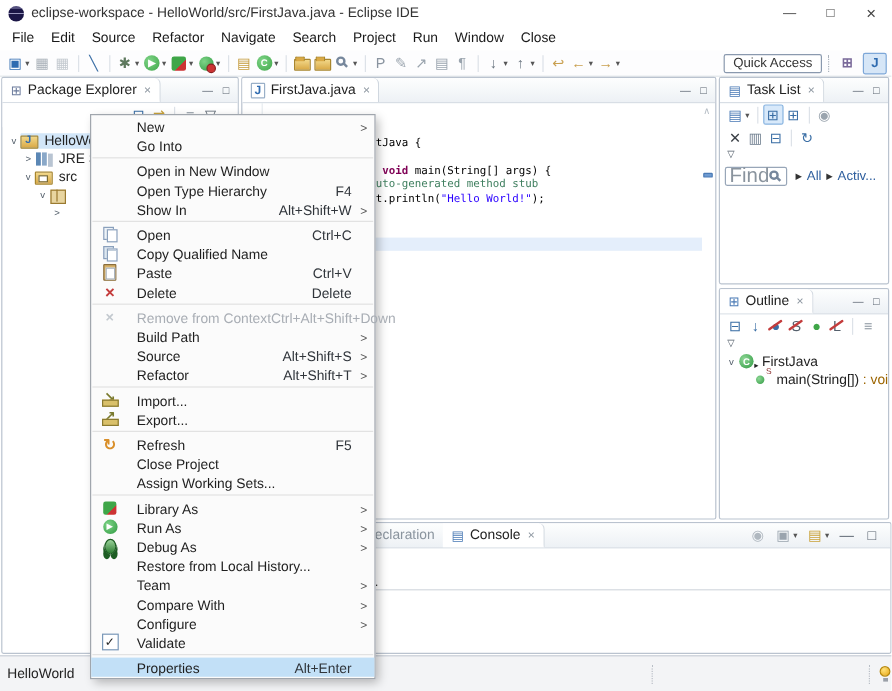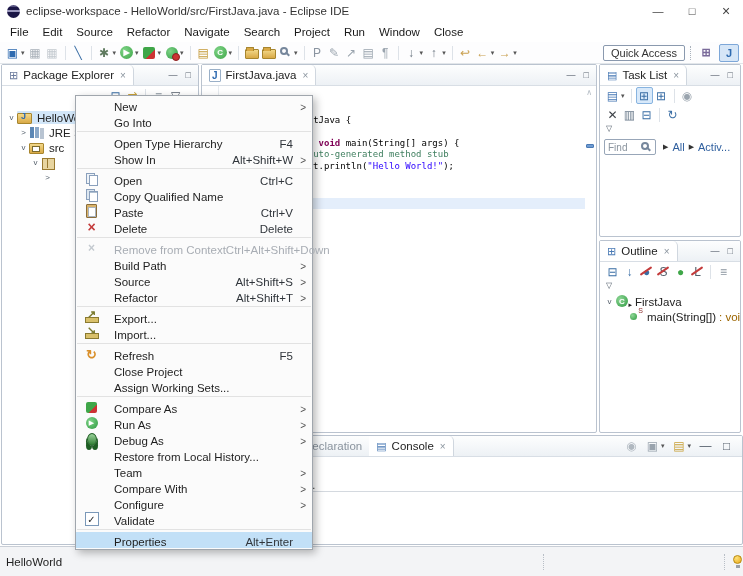--- a/index.html
+++ b/index.html
@@ -76,21 +76,21 @@
   .gutter-line{position:absolute;width:1px;background:#e7ebef}
   .ov-marker{position:absolute;width:8px;height:4px;background:#6f9bd1;border:1px solid #4a7ab5;border-radius:1px}
   .sb-arrow{position:absolute;color:#b4bcc4;font-size:8px}
 
   
   .tl-row{display:flex;align-items:center;height:19px;padding-left:4px}
   .icon-active{background:#d8e9fa;border:1px solid #88b4e0;border-radius:2px}
   .slash::after{content:"";position:absolute;left:1px;top:7px;width:14px;height:2px;background:#c43c3c;transform:rotate(-35deg);border-radius:1px}
   .chev{font-size:8px;color:#55606c;padding-left:6px}
   .find-box{display:flex;align-items:center;border:1px solid #98a6b8;border-radius:2px;background:#fff;height:16px;width:52px;padding:0 3px;margin-left:4px}
-  .find-text{color:#8a949e;font-size:10px;flex:1}
+  .find-text{color:#8a949e;font-size:17px;flex:1}
   .links{display:flex;align-items:center;gap:4px;margin-left:7px}
   .tri{font-size:7px;color:#333}
   .link{color:#2f5f9e;font-size:11px}
 
   
   .console-msg-wrap{position:absolute;left:0;top:22px;width:100%;height:14px;overflow:hidden}
   .console-msg{position:absolute;left:-56px;top:0;white-space:nowrap;font-size:11px;color:#333}
   .console-rule{position:absolute;left:0;top:34px;width:100%;border-top:1px solid #d4d9df}
 
   
@@ -538,20 +538,25 @@
       <span class="msc"></span>
       <span class="marrow">&gt;</span>
     </div>
     <div class="mrow">
       <span class="mlabel">Go Into</span>
       <span class="msc"></span>
       <span class="marrow"></span>
     </div>
     <div class="msep"></div>
     <div class="mrow">
+      <span class="mlabel">Open in New Window</span>
+      <span class="msc"></span>
+      <span class="marrow"></span>
+    </div>
+    <div class="mrow">
       <span class="mlabel">Open Type Hierarchy</span>
       <span class="msc">F4</span>
       <span class="marrow"></span>
     </div>
     <div class="mrow">
       <span class="mlabel">Show In</span>
       <span class="msc">Alt+Shift+W</span>
       <span class="marrow">&gt;</span>
     </div>
     <div class="msep"></div>
@@ -596,28 +601,28 @@
       <span class="msc">Alt+Shift+S</span>
       <span class="marrow">&gt;</span>
     </div>
     <div class="mrow">
       <span class="mlabel">Refactor</span>
       <span class="msc">Alt+Shift+T</span>
       <span class="marrow">&gt;</span>
     </div>
     <div class="msep"></div>
     <div class="mrow">
+      <span class="mic mic-import"></span>
+      <span class="mlabel">Import...</span>
+      <span class="msc"></span>
+      <span class="marrow"></span>
+    </div>
+    <div class="mrow">
       <span class="mic mic-export"></span>
       <span class="mlabel">Export...</span>
-      <span class="msc"></span>
-      <span class="marrow"></span>
-    </div>
-    <div class="mrow">
-      <span class="mic mic-import"></span>
-      <span class="mlabel">Import...</span>
       <span class="msc"></span>
       <span class="marrow"></span>
     </div>
     <div class="msep"></div>
     <div class="mrow">
       <span class="mic mic-refresh"></span>
       <span class="mlabel">Refresh</span>
       <span class="msc">F5</span>
       <span class="marrow"></span>
     </div>
@@ -627,21 +632,21 @@
       <span class="marrow"></span>
     </div>
     <div class="mrow">
       <span class="mlabel">Assign Working Sets...</span>
       <span class="msc"></span>
       <span class="marrow"></span>
     </div>
     <div class="msep"></div>
     <div class="mrow">
       <span class="mic mic-coverage"></span>
-      <span class="mlabel">Compare As</span>
+      <span class="mlabel">Library As</span>
       <span class="msc"></span>
       <span class="marrow">&gt;</span>
     </div>
     <div class="mrow">
       <span class="mic mic-run"></span>
       <span class="mlabel">Run As</span>
       <span class="msc"></span>
       <span class="marrow">&gt;</span>
     </div>
     <div class="mrow">

